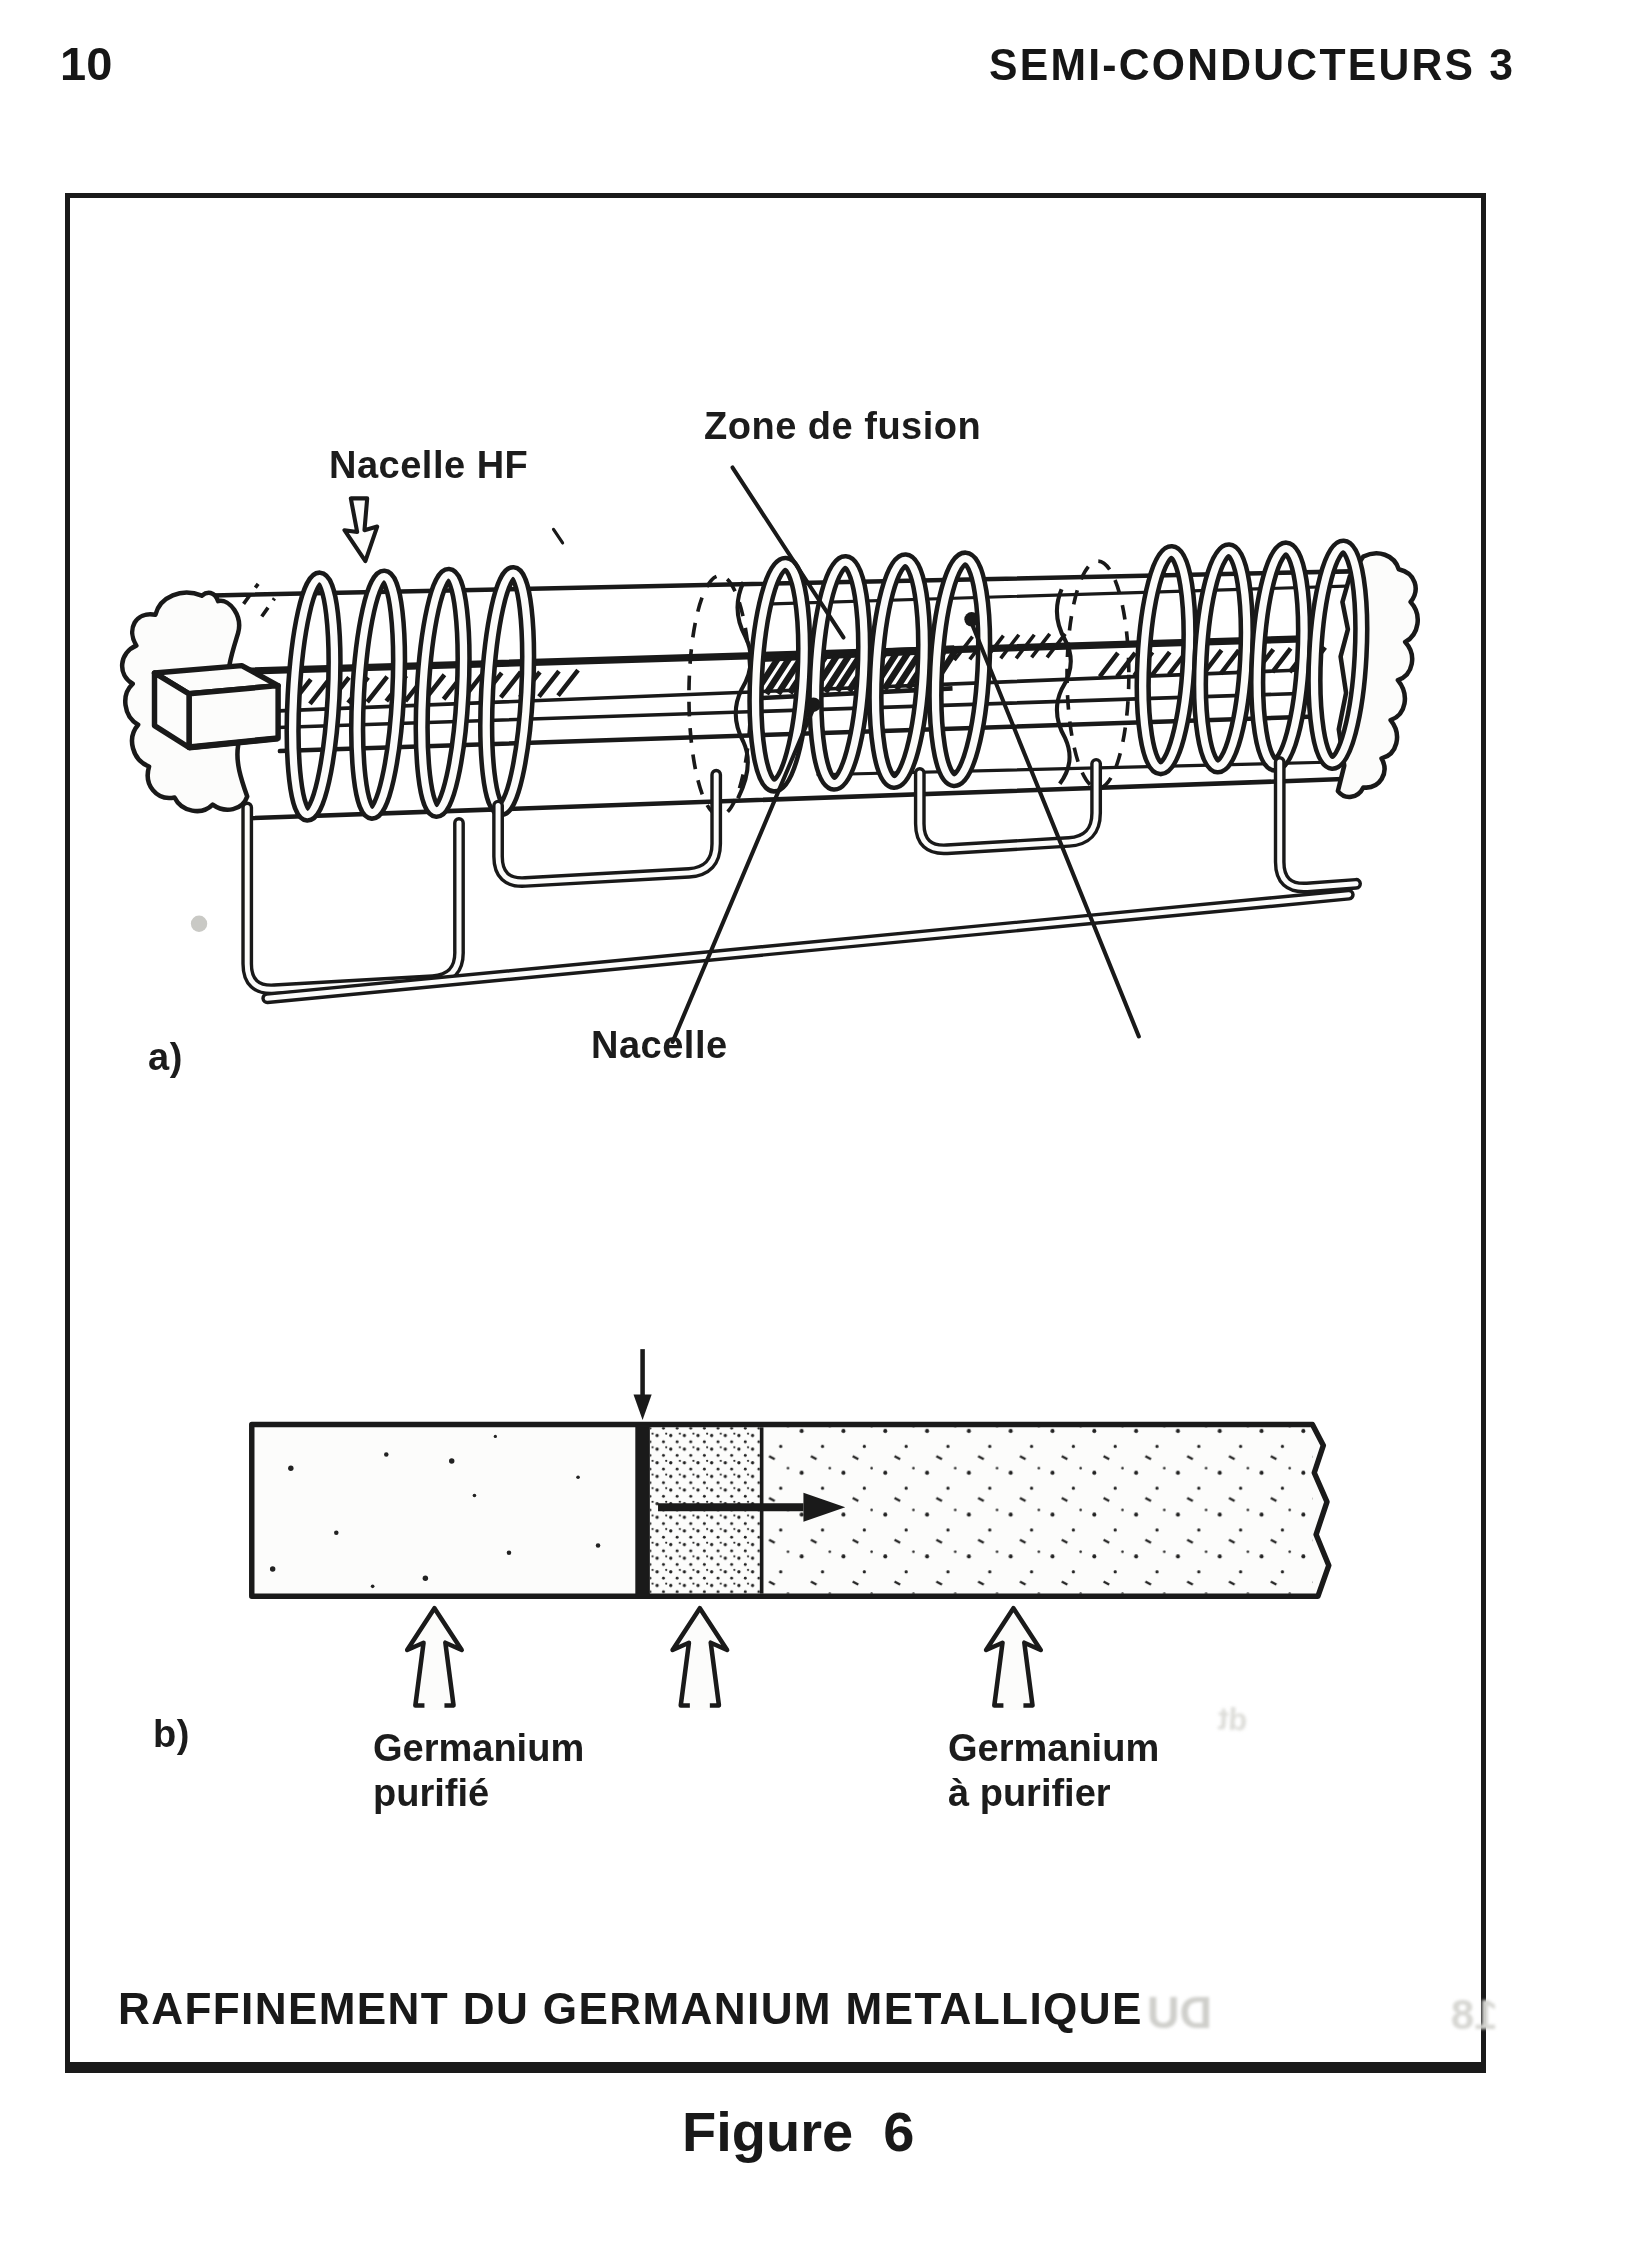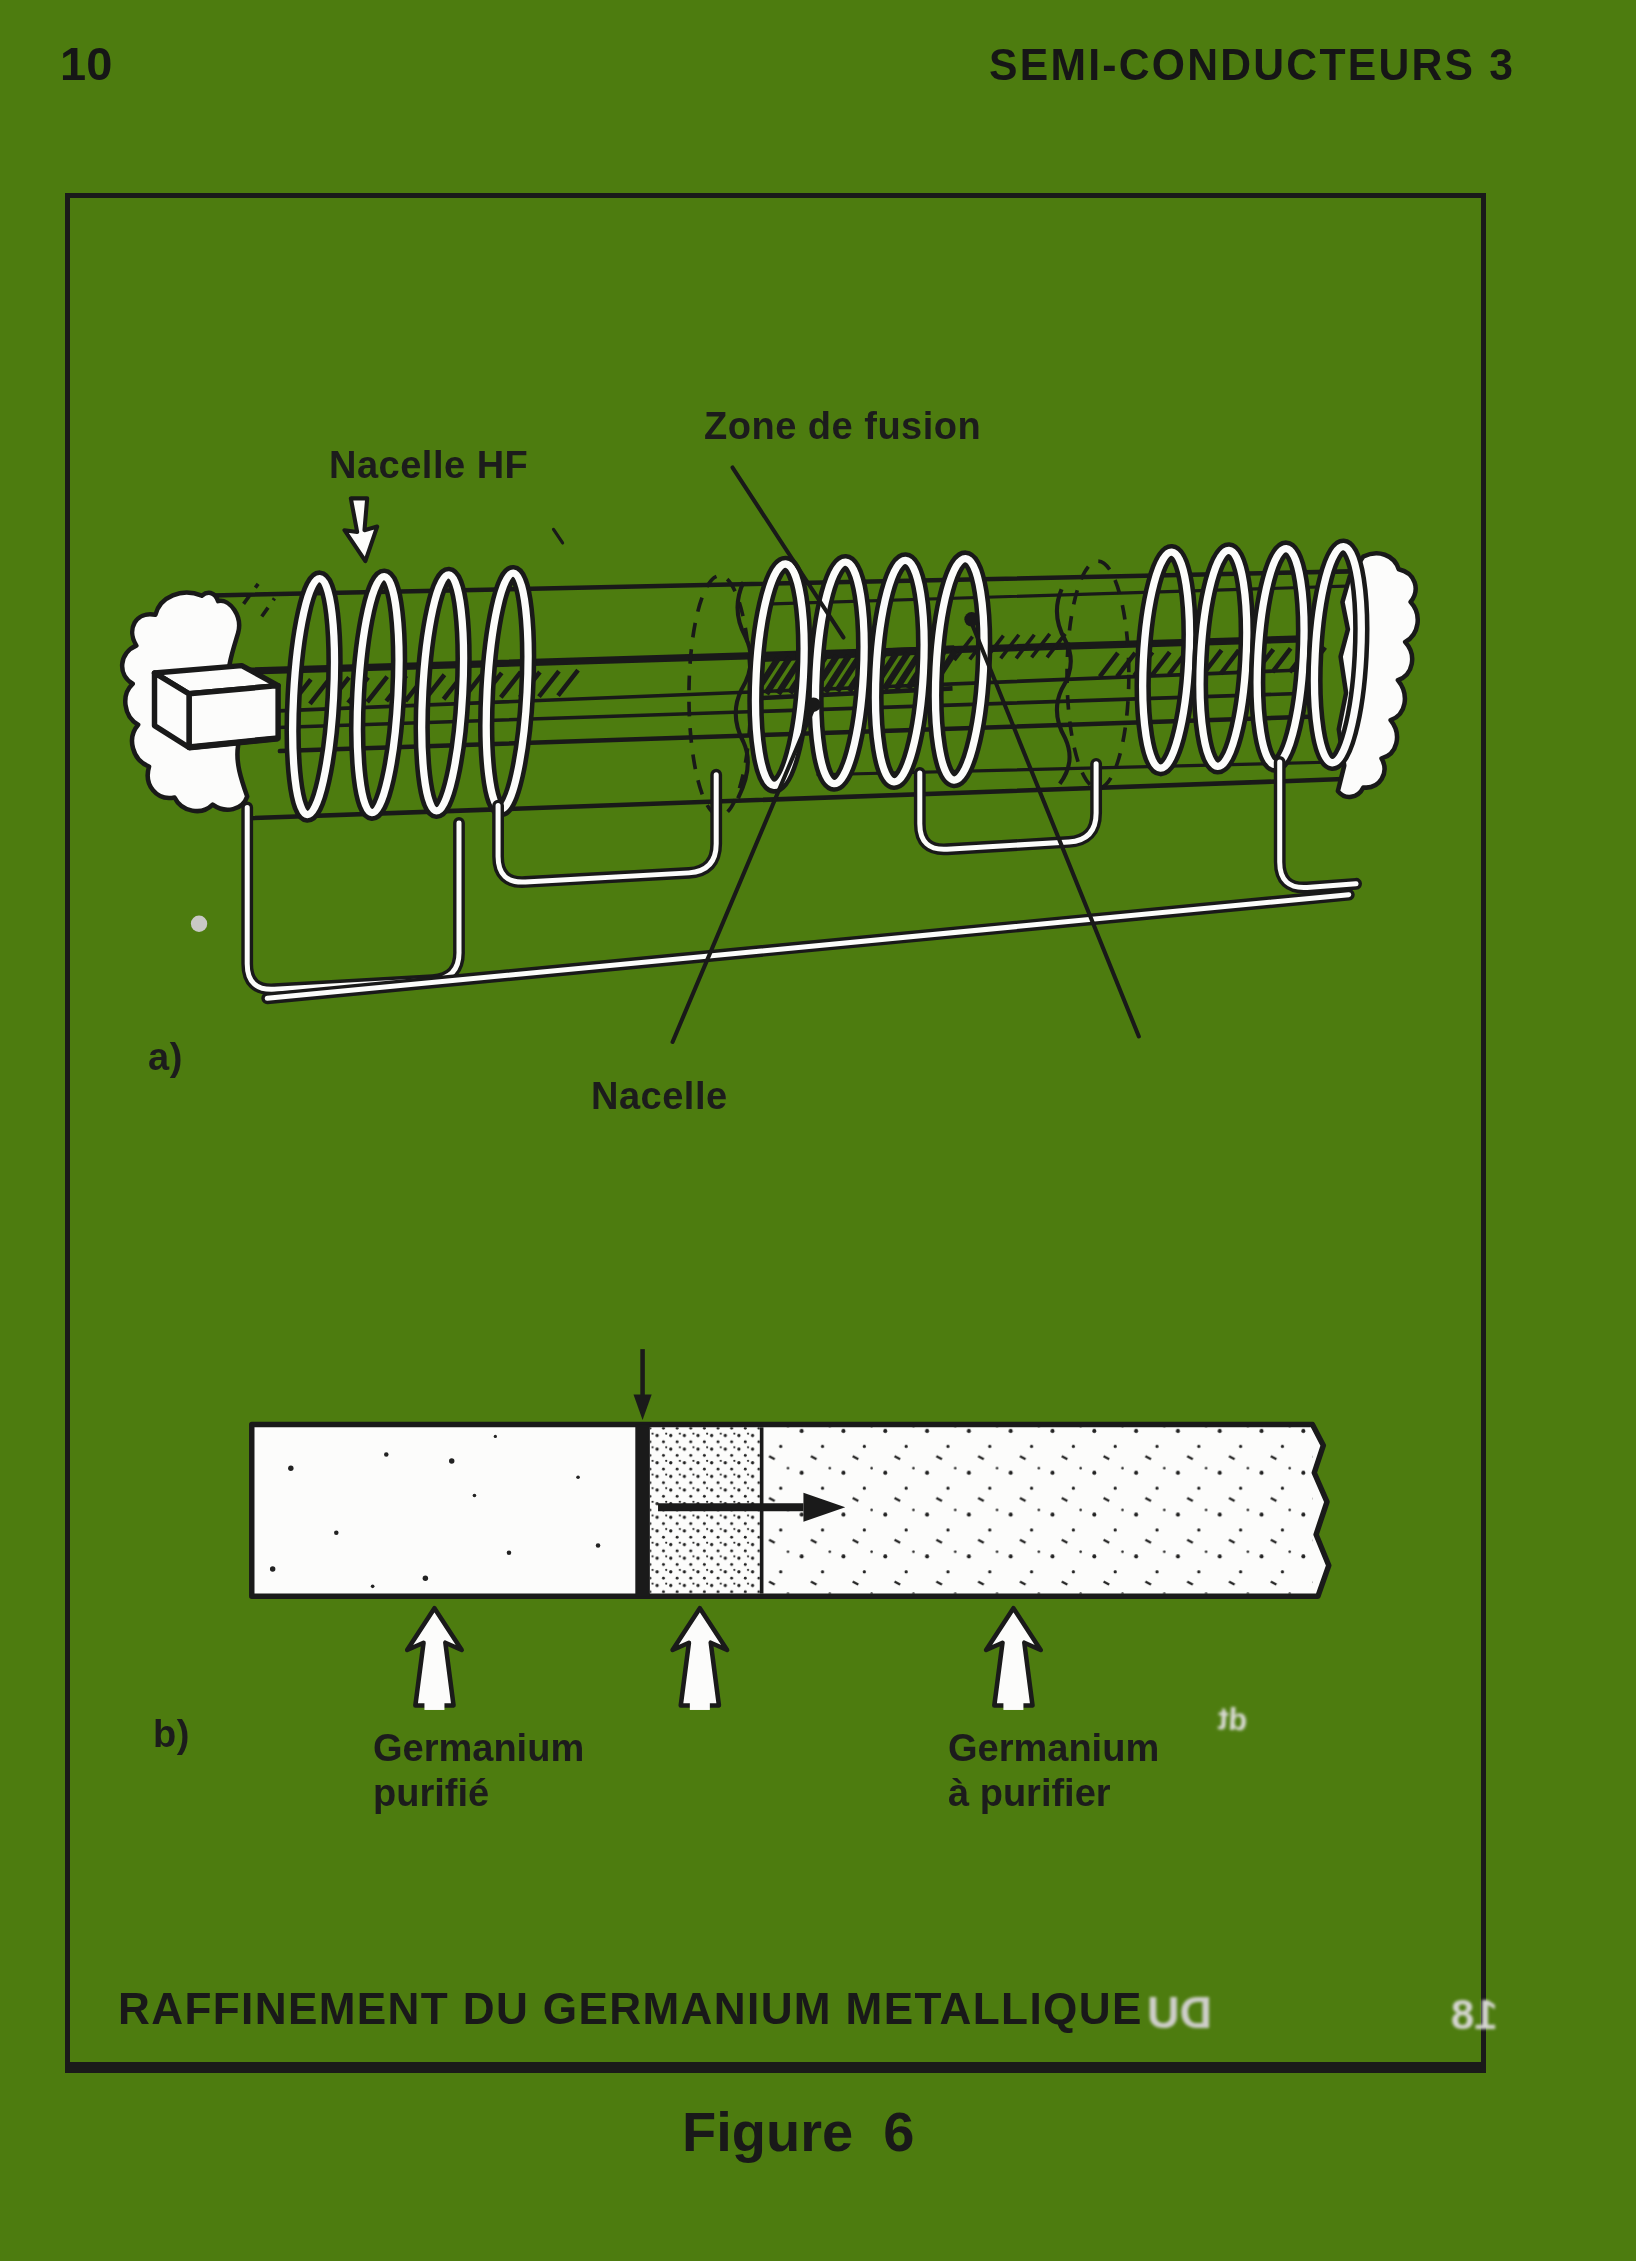--- a/index.html
+++ b/index.html
@@ -1,29 +1,29 @@
 <!DOCTYPE html>
 <html style="font-size:14.5px"><head>
 <meta charset="utf-8">
 <style>
   html,body{margin:0;padding:0;background:#e8e8e6;}
-  #page{position:relative;width:1636px;height:2262px;background:#4d7c0f;overflow:hidden;
+  #page{position:relative;width:1636px;height:2262px;background:#ffffff;overflow:hidden;
         font-family:"Liberation Sans",sans-serif;color:#191919;}
   .abs{position:absolute;white-space:nowrap;}
   .lbl{font-weight:700;font-size:38px;letter-spacing:0.5px;color:#1c1c1c;z-index:3;}
   .hdr{font-weight:700;font-size:44px;color:#161616;z-index:3;}
   #pagenum{left:60px;top:36px;font-size:47px;}
   #runhead{left:989px;top:40px;letter-spacing:2.3px;transform:scaleX(.97);transform-origin:left;}
   #figbox{position:absolute;left:65px;top:193px;width:1411px;height:1864px;
           border:5.5px solid #1a1a1a;border-bottom-width:11.8px;background:transparent;z-index:1;}
   #drawing{position:absolute;left:0;top:0;z-index:2;}
   #lbl-bobine{left:329px;top:444px;}
   #lbl-zonefusion{left:704px;top:405px;}
   #lbl-a{left:148px;top:1036px;}
-  #lbl-nacelle{left:591px;top:1075px;}
+  #lbl-nacelle{left:591px;top:1024px;}
   #lbl-atmos{left:1017px;top:1037px;}
   #lbl-front{left:536px;top:1299px;}
   #lbl-b{left:153px;top:1713px;}
   .bcol{position:absolute;z-index:3;font-weight:700;font-size:38px;line-height:45px;color:#1c1c1c;}
   #bcol1{left:361px;top:1726px;}
   #bcol2{left:639px;top:1726px;}
   #bcol3{left:936px;top:1726px;}
   .bcol span{display:block;white-space:nowrap;margin-left:12px;}
   #caption{left:118px;top:1983px;font-weight:700;font-size:45px;letter-spacing:1.4px;transform:scaleX(.98);transform-origin:left;z-index:3;}
   #figlabel{left:682px;top:2099px;font-weight:700;font-size:56px;word-spacing:14.5px;z-index:3;}

